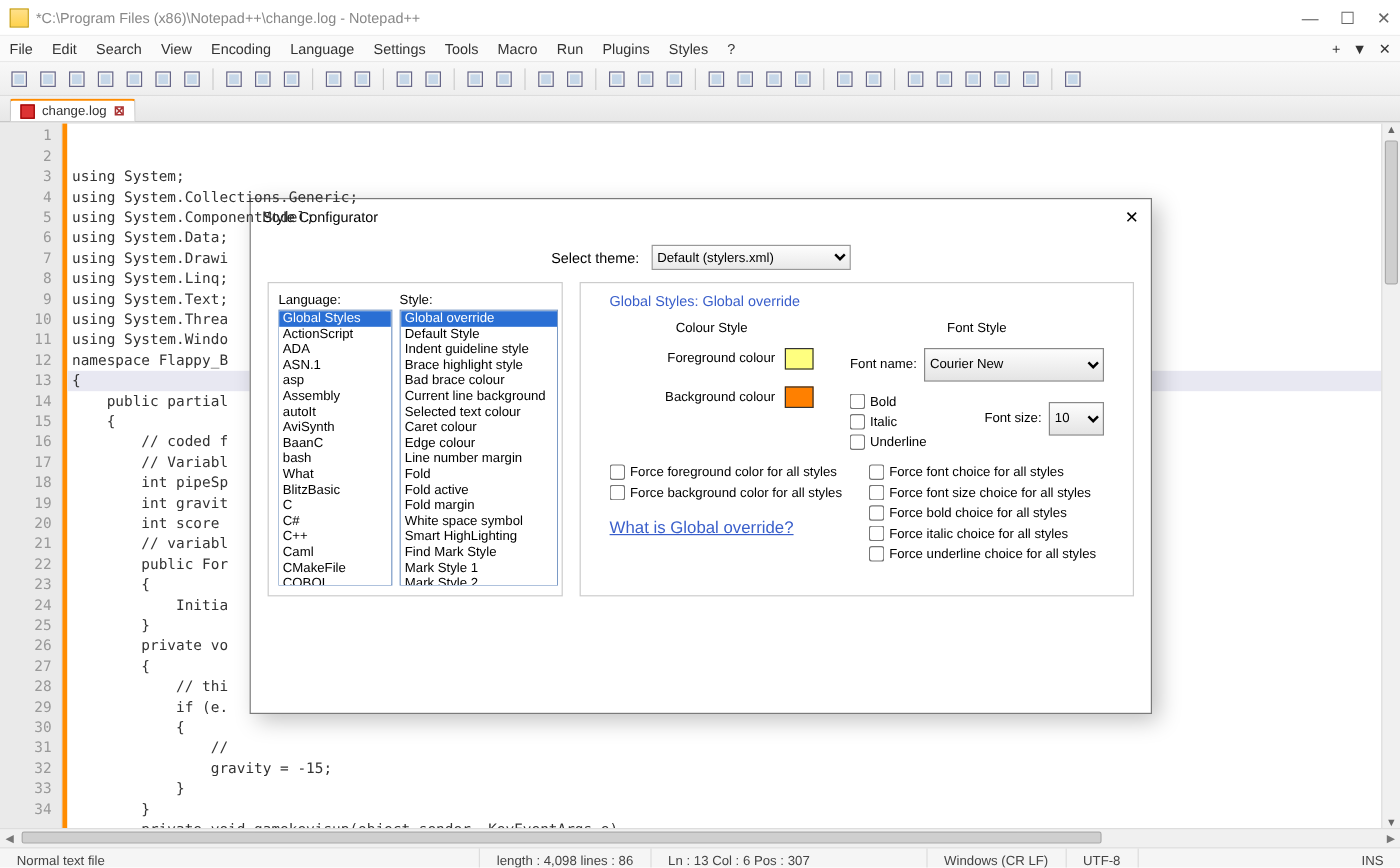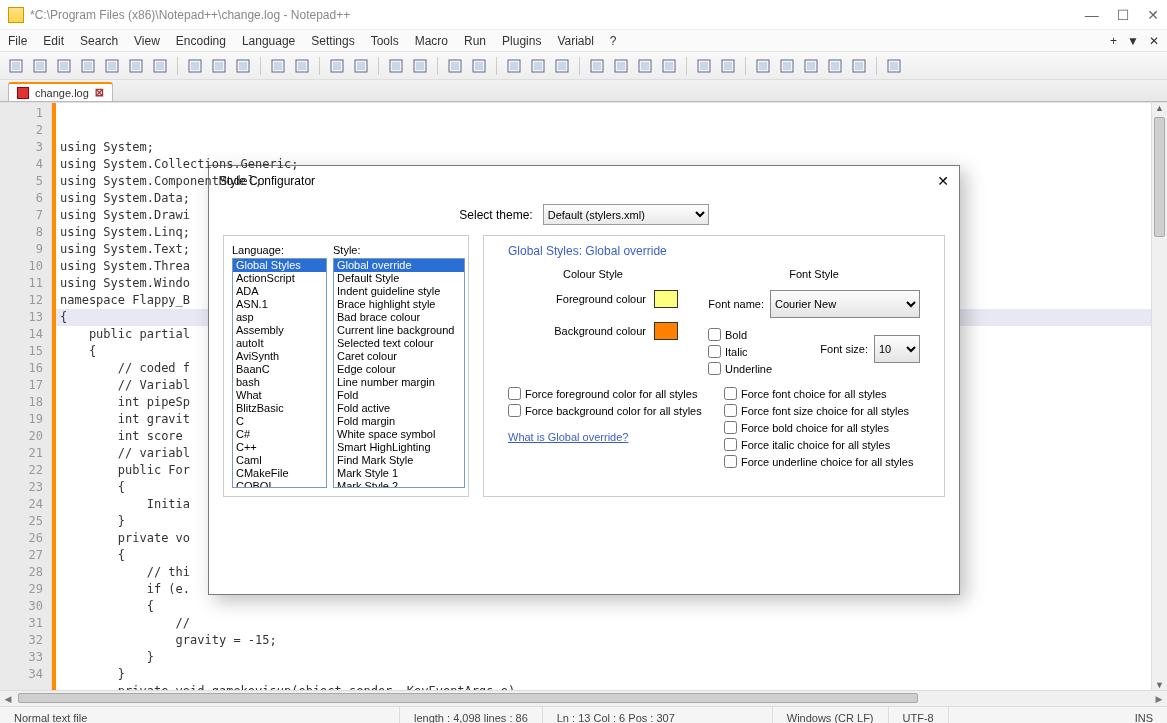--- a/index.html
+++ b/index.html
@@ -76,21 +76,21 @@
 .rp-col-header { text-align:center; font-size:11px; margin-bottom:10px;}
 .color-row { display:flex; align-items:center; gap:8px; justify-content:flex-end; margin-bottom:14px;}
 .color-row label { font-size:11px;}
 .swatch { width:24px; height:18px; border:1px solid #333; cursor:pointer;}
 .font-row { display:flex; align-items:center; gap:6px; font-size:11px; margin-bottom:10px; justify-content:flex-end;}
 .font-row select { width:150px; height:28px; font-size:11px; background: linear-gradient(#fdfdfd,#e4e4e4); border:1px solid #888;}
 .font-row .sizesel { width:46px;}
 .checklist label { display:flex; align-items:center; gap:4px; font-size:11px; margin-bottom:4px;}
 .checklist input { width:13px; height:13px;}
 .force-columns { display:flex; gap:16px; margin-top:8px;}
-.whatis { color:#3a5fcb; text-decoration:underline; font-size:11px; margin-top:14px; cursor:pointer;}
+.whatis { color:#3a5fcb; text-decoration:underline; font-size:14px; margin-top:14px; cursor:pointer;}
 .dialog-buttons { position:absolute; bottom:12px; left:0; right:0; display:flex; gap:10px; align-items:center; padding:0 14px;}
 .dialog-buttons .btn { width:90px; height:22px; border:1px solid #888; background:linear-gradient(#fcfcfc,#e5e5e5); font-size:11px; cursor:pointer;}
 .dialog-buttons .transparency { margin-left:auto; display:flex; align-items:center; gap:4px; font-size:11px; flex-direction:column; align-items:flex-end;}
 .slider { width:90px; height:4px; background:#ddd; border:1px solid #bbb; position:relative; margin-top:2px;}
 .slider .knob { position:absolute; right:0; top:-4px; width:8px; height:12px; background:#fff; border:1px solid #888;}
 .force-col-left { width:200px;}
 </style>
 </head>
 <body>
 
@@ -109,21 +109,21 @@
     <span>Edit</span>
     <span>Search</span>
     <span>View</span>
     <span>Encoding</span>
     <span>Language</span>
     <span>Settings</span>
     <span>Tools</span>
     <span>Macro</span>
     <span>Run</span>
     <span>Plugins</span>
-    <span>Variabl</span>
+    <span>Styles</span>
     <span>?</span>
     <div class="right" id="menuright">
       <span>+</span>
       <span>▼</span>
       <span>✕</span>
     </div>
 </div>
 
 <div class="toolbar" id="toolbar">
     <div class="tbtn">

